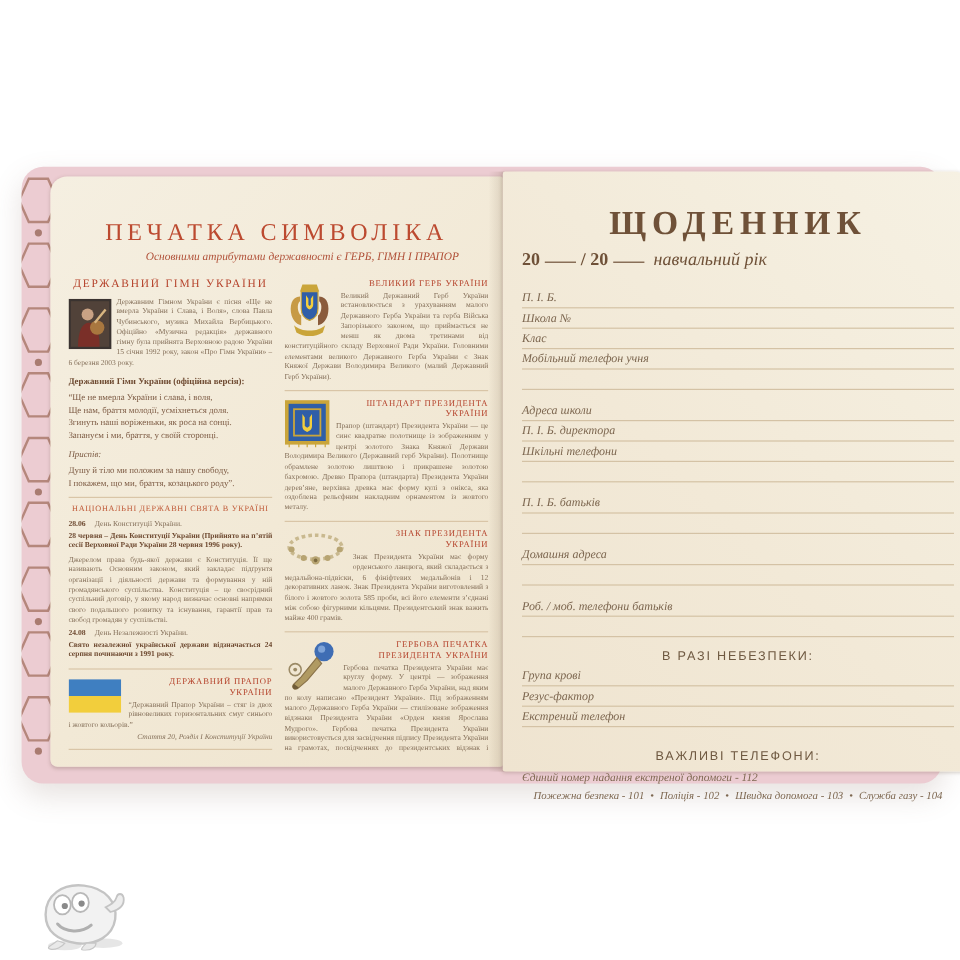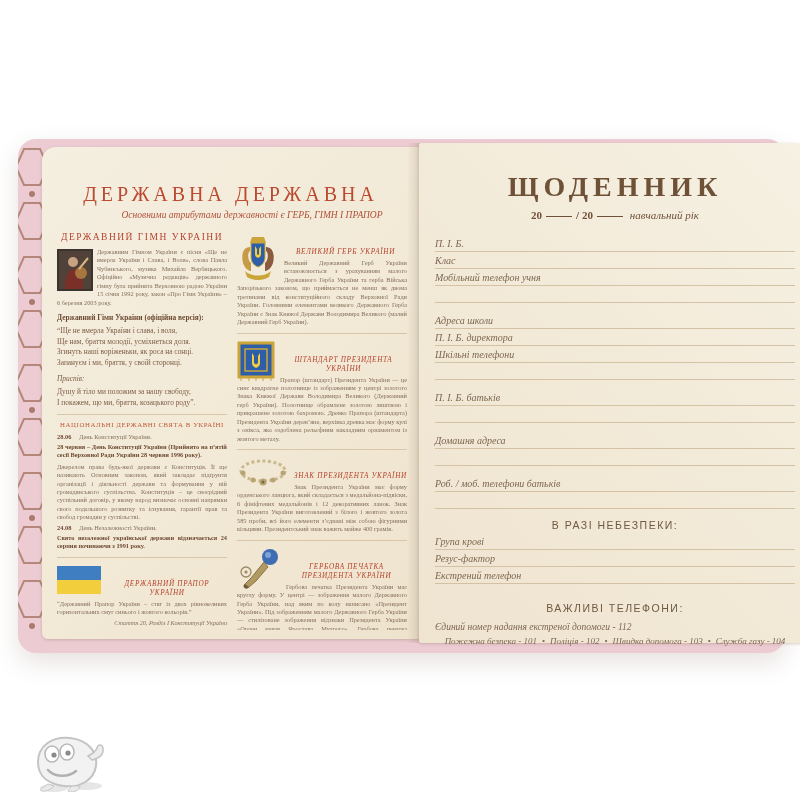--- a/index.html
+++ b/index.html
@@ -11,40 +11,40 @@
   .page-left{left:24px;top:14px;width:377px;height:492px;background:linear-gradient(135deg,#f5efe1 0%,#f2e9d6 55%,#eee3cd 100%);border-radius:14px 2px 2px 6px;}
   .page-right{left:401px;top:10px;width:360px;height:500px;background:linear-gradient(225deg,#f6f1e3 0%,#f2e9d7 55%,#efe4d0 100%);border-radius:2px 14px 8px 2px;}
   .gutter{position:absolute;left:389px;top:10px;width:26px;height:500px;background:linear-gradient(to right,rgba(120,95,70,0),rgba(120,95,70,.16) 42%,rgba(120,95,70,.2) 55%,rgba(120,95,70,0));pointer-events:none;}
   
   .lp-title{margin-top:36px;text-align:center;font-size:20px;letter-spacing:4px;color:#bc4a30;}
   .lp-subtitle{margin-top:4px;text-align:center;font-style:italic;font-size:9.5px;color:#b05038;margin-left:43px;}
   .cols{display:flex;gap:10px;padding:12px 8px 0 15px;height:398px;overflow:hidden;}
   .col{width:170px;overflow:hidden;}
   .sec-h{color:#b5432c;text-align:center;font-size:9.5px;letter-spacing:1.5px;line-height:1.25;margin-bottom:4px;}
   .sec-h.small{font-size:6.8px;letter-spacing:.6px;color:#c05a38;margin:5px 0 3px;}
-  .sec-h.left{text-align:center;font-size:7.2px;letter-spacing:.7px;margin:16px 0 2px;font-style:italic;}
+  .sec-h.left{text-align:right;font-size:7.2px;letter-spacing:.7px;margin:0 0 2px;}
   .p{font-size:6.3px;line-height:1.34;color:#85705a;text-align:justify;}
   .intro{font-size:6.3px;line-height:1.34;color:#85705a;text-align:justify;}
   .intro svg{float:left;margin:1px 4px 1px 0;}
   .bold-label{margin-top:6px;font-weight:bold;font-size:7.4px;color:#6e4a31;}
   .verse{margin-top:4px;font-size:7.4px;line-height:1.45;color:#7d5b44;}
   .chorus-label{margin-top:5px;font-style:italic;font-size:7.4px;color:#7d5b44;}
   .sep{border-top:1px solid #d9c5a7;margin:6px 0;}
   .hrow{font-size:6.4px;color:#85705a;margin:2px 0;}
   .hdate{font-weight:bold;color:#6e4a31;margin-right:6px;}
   .bold-p{font-size:6.3px;line-height:1.34;color:#6e4a31;font-weight:bold;text-align:justify;margin:3px 0;}
   .attr{font-size:6.2px;font-style:italic;color:#85705a;text-align:right;margin-top:2px;}
   .media{overflow:hidden;}
   .media svg{float:left;margin:2px 6px 2px 0;}
   .msec{overflow:hidden;}
   .msec svg{float:left;margin:1px 5px 1px 0;}
   
   .rp{padding:0 14px 0 16px;}
   .rp-title{margin-top:28px;text-align:center;font-size:28px;letter-spacing:5px;color:#6f5138;font-weight:bold;}
-  .rp-year{text-align:center;margin-top:6px;font-size:11px;font-style:italic;color:#6f5138;}
+  .rp-year{text-align:left;margin-top:6px;font-size:15px;font-style:italic;color:#6f5138;}
   .rp-year .yr{font-weight:bold;font-style:normal;}
   .yline{display:inline-block;width:26px;border-bottom:1px solid #6f5138;margin:0 4px 2px 4px;}
   .fields{margin-top:14px;}
   .fgroup{margin-bottom:9px;}
   .frow{height:16px;border-bottom:1px solid #d4c2a5;font-style:italic;font-size:10px;color:#7d6750;line-height:17px;}
   .center-h{text-align:center;font-family:"Liberation Sans",sans-serif;font-size:10.5px;letter-spacing:1.5px;color:#6f5941;margin:10px 0 2px;}
   .ph1{font-style:italic;font-size:9.5px;color:#7d6750;margin-top:8px;}
   .ph2{text-align:center;font-style:italic;font-size:9px;color:#7d6750;margin-top:4px;}
   .bull{margin:0 5px;font-style:normal;}
   
@@ -74,21 +74,21 @@
           <circle cx="14" cy="55" r="3"></circle>
             <circle cx="14" cy="163" r="3"></circle>
           <circle cx="14" cy="271" r="3"></circle>
             <circle cx="14" cy="379" r="3"></circle>
             <circle cx="14" cy="487" r="3"></circle>
         </g>
       </svg>
     </div>
 
     <div class="page page-left">
-      <div class="lp-title">ДЕРЖАВНА  ДЕРЖАВНА</div>
+      <div class="lp-title">ПЕЧАТКА  СИМВОЛІКА</div>
       <div class="lp-subtitle">Основними атрибутами державності є ГЕРБ, ГІМН І ПРАПОР</div>
 
       <div class="cols">
         <div class="col">
           <div class="sec-h">ДЕРЖАВНИЙ  ГІМН УКРАЇНИ</div>
           <div class="intro">
             <svg width="36" height="42" viewBox="0 0 36 42">
               <rect width="36" height="42" fill="#3a3330"></rect>
               <rect x="2" y="2" width="32" height="38" fill="#514239"></rect>
               <circle cx="16" cy="13" r="5" fill="#c9a284"></circle>
@@ -208,20 +208,21 @@
     <div class="page page-right rp">
       <div class="rp-title">ЩОДЕННИК</div>
       <div class="rp-year">
         <span class="yr">20</span><span class="yline"></span><span class="yr">/ 20</span><span class="yline"></span>
         <span>навчальний рік</span>
       </div>
 
       <div class="fields">
         <div class="fgroup">
           <div class="frow"><span>П. І. Б.</span></div>
+          <div class="frow"><span>Школа №</span></div>
           <div class="frow"><span>Клас</span></div>
           <div class="frow"><span>Мобільний телефон учня</span></div>
           <div class="frow"></div>
         </div>
         <div class="fgroup">
           <div class="frow"><span>Адреса школи</span></div>
           <div class="frow"><span>П. І. Б. директора</span></div>
           <div class="frow"><span>Шкільні телефони</span></div>
           <div class="frow"></div>
         </div>

